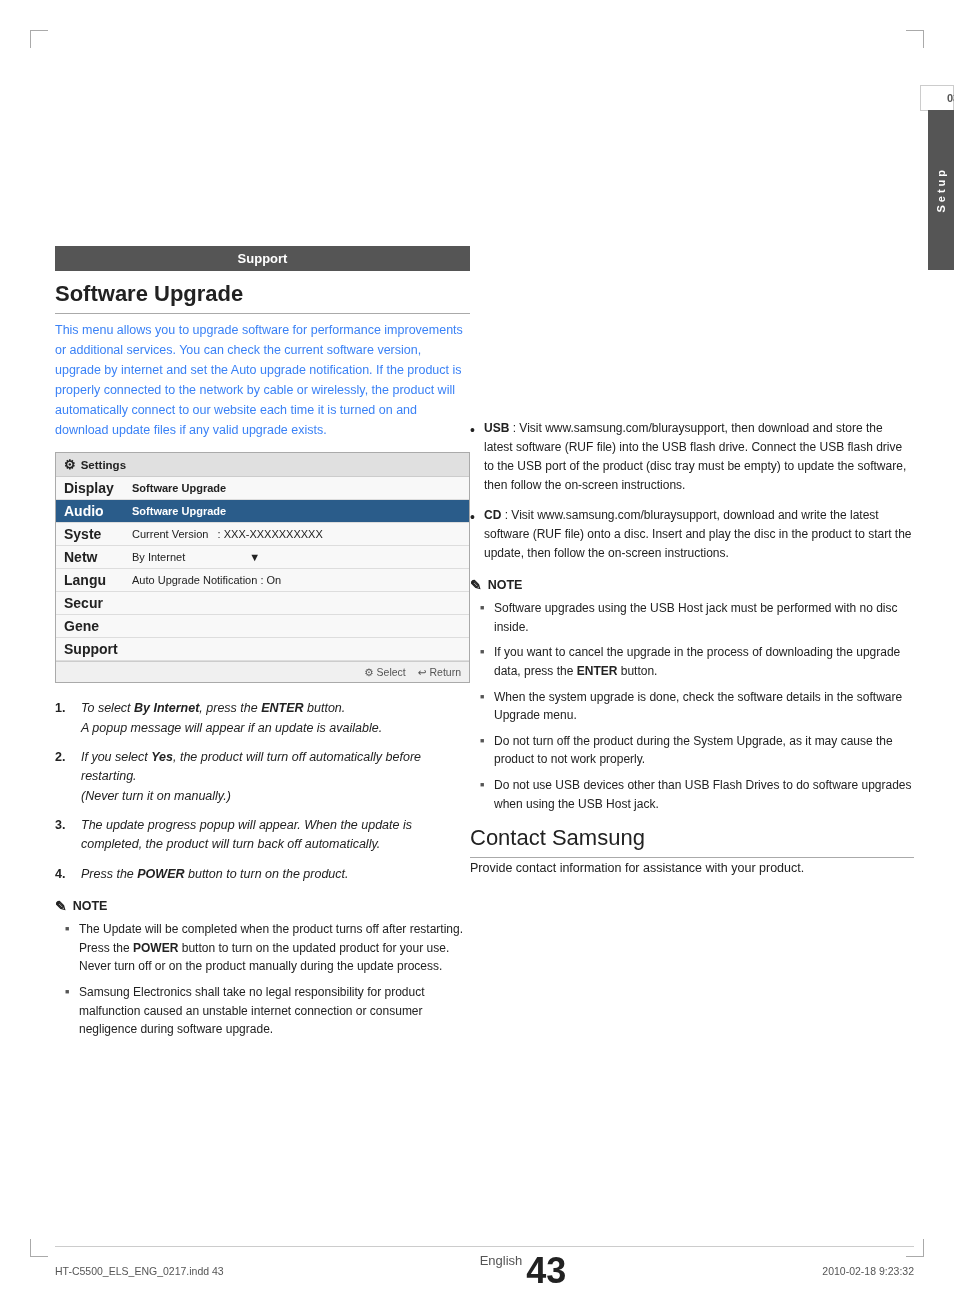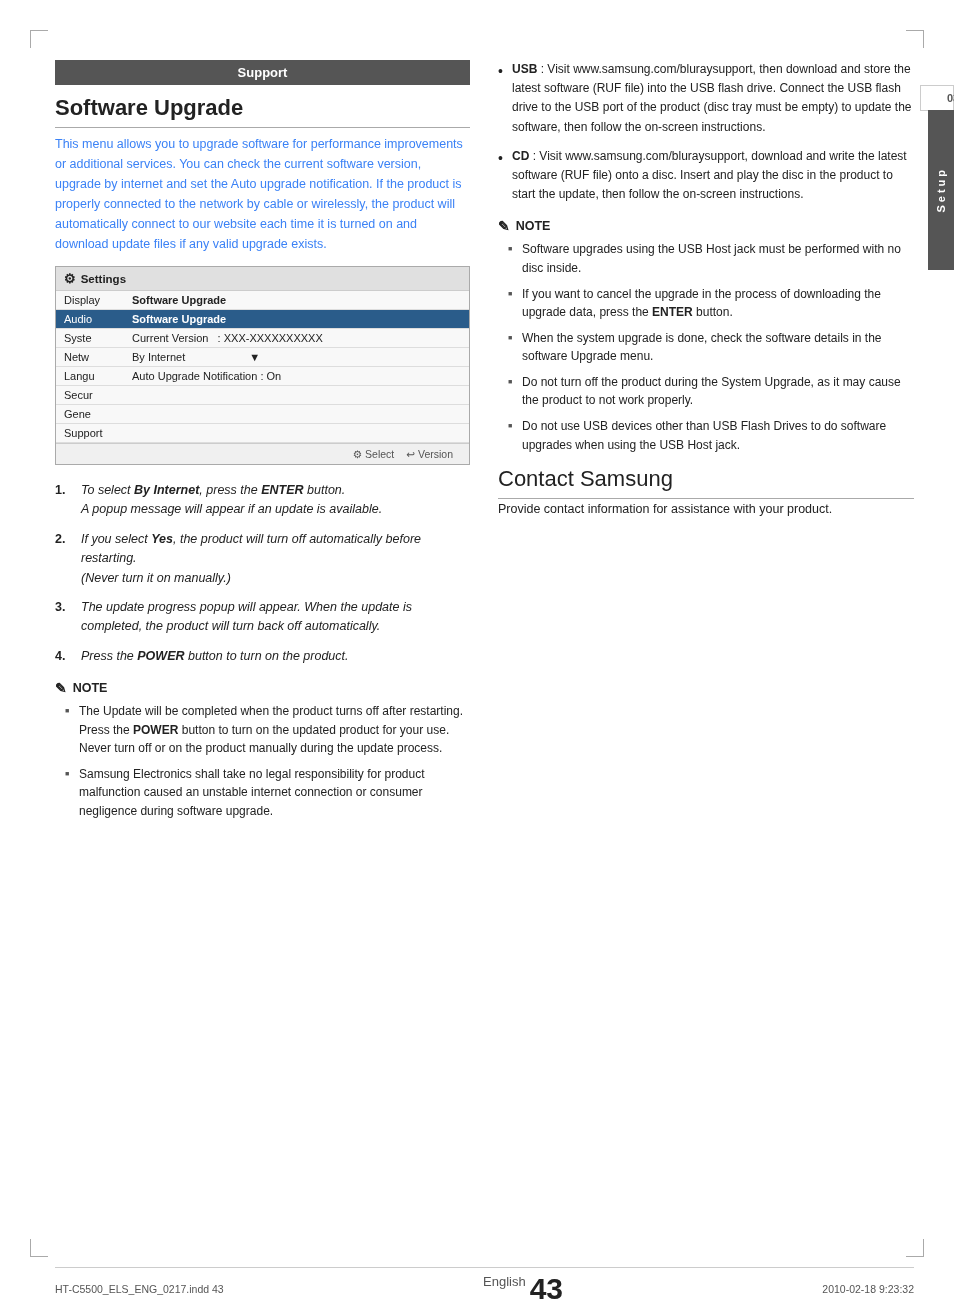--- a/index.html
+++ b/index.html
@@ -65,21 +65,21 @@
     }
 
     
     .main-content {
       position: absolute;
       top: 60px;
       left: 55px;
       right: 40px;
       bottom: 70px;
       display: flex;
-      gap: 28px;
+      align-items: center;
     }
 
     
     .left-col {
       width: 415px;
       flex-shrink: 0;
     }
 
     
     .right-col {
@@ -145,33 +145,33 @@
       border-bottom: 1px solid #ddd;
       align-items: center;
       background: #f8f8f8;
     }
     .settings-row.highlighted {
       background: #2a5c8a;
       color: #fff;
     }
     .settings-row-label {
       width: 68px;
-      font-size: 11px;
+      font-size: 14px;
       color: inherit;
-      font-weight: normal;
+      font-weight: bold;
     }
     .settings-row-value {
       font-size: 11px;
       color: inherit;
       font-weight: bold;
     }
     .settings-footer {
       display: flex;
       justify-content: flex-end;
-      padding: 4px 16px;
+      padding: 4px 8px;
       gap: 12px;
       font-size: 10.5px;
       color: #555;
       background: #f0f0f0;
       border-top: 1px solid #ccc;
     }
 
     
     .steps-list {
       margin-bottom: 14px;
@@ -264,42 +264,42 @@
       margin-top: 10px;
     }
     .contact-text {
       font-size: 12.5px;
       line-height: 1.6;
     }
 
     
     .footer {
       position: absolute;
-      bottom: 3px;
+      bottom: 18px;
       left: 55px;
       right: 40px;
       display: flex;
       justify-content: space-between;
       align-items: center;
       border-top: 1px solid #ccc;
       padding-top: 6px;
       font-size: 10.5px;
       color: #555;
     }
     .footer-page {
       display: flex;
       align-items: flex-start;
       gap: 4px;
     }
     .footer-english {
       font-size: 13px;
       color: #555;
     }
     .footer-num {
-      font-size: 30px;
+      font-size: 36px;
       font-weight: bold;
       color: #222;
       line-height: 1;
     }
   </style>
 </head>
 <body>
 
 <div class="corner-mark corner-tl"></div>
 <div class="corner-mark corner-tr"></div>
@@ -365,21 +365,21 @@
           <span class="settings-row-value"></span>
         </div>
         <div class="settings-row">
           <span class="settings-row-label">Support</span>
           <span class="settings-row-value"></span>
         </div>
 
       </div>
       <div class="settings-footer">
         <span>⚙ Select</span>
-        <span>↩ Version</span>
+        <span>↩ Return</span>
       </div>
     </div>
 
     <div class="steps-list">
 
       <div class="step-item">
         <span class="step-num bold-text">1.</span>
         <span class="step-text">
           To select <strong>By Internet</strong>, press the <strong>ENTER</strong> button.<br>
           A popup message will appear if an update is available.

